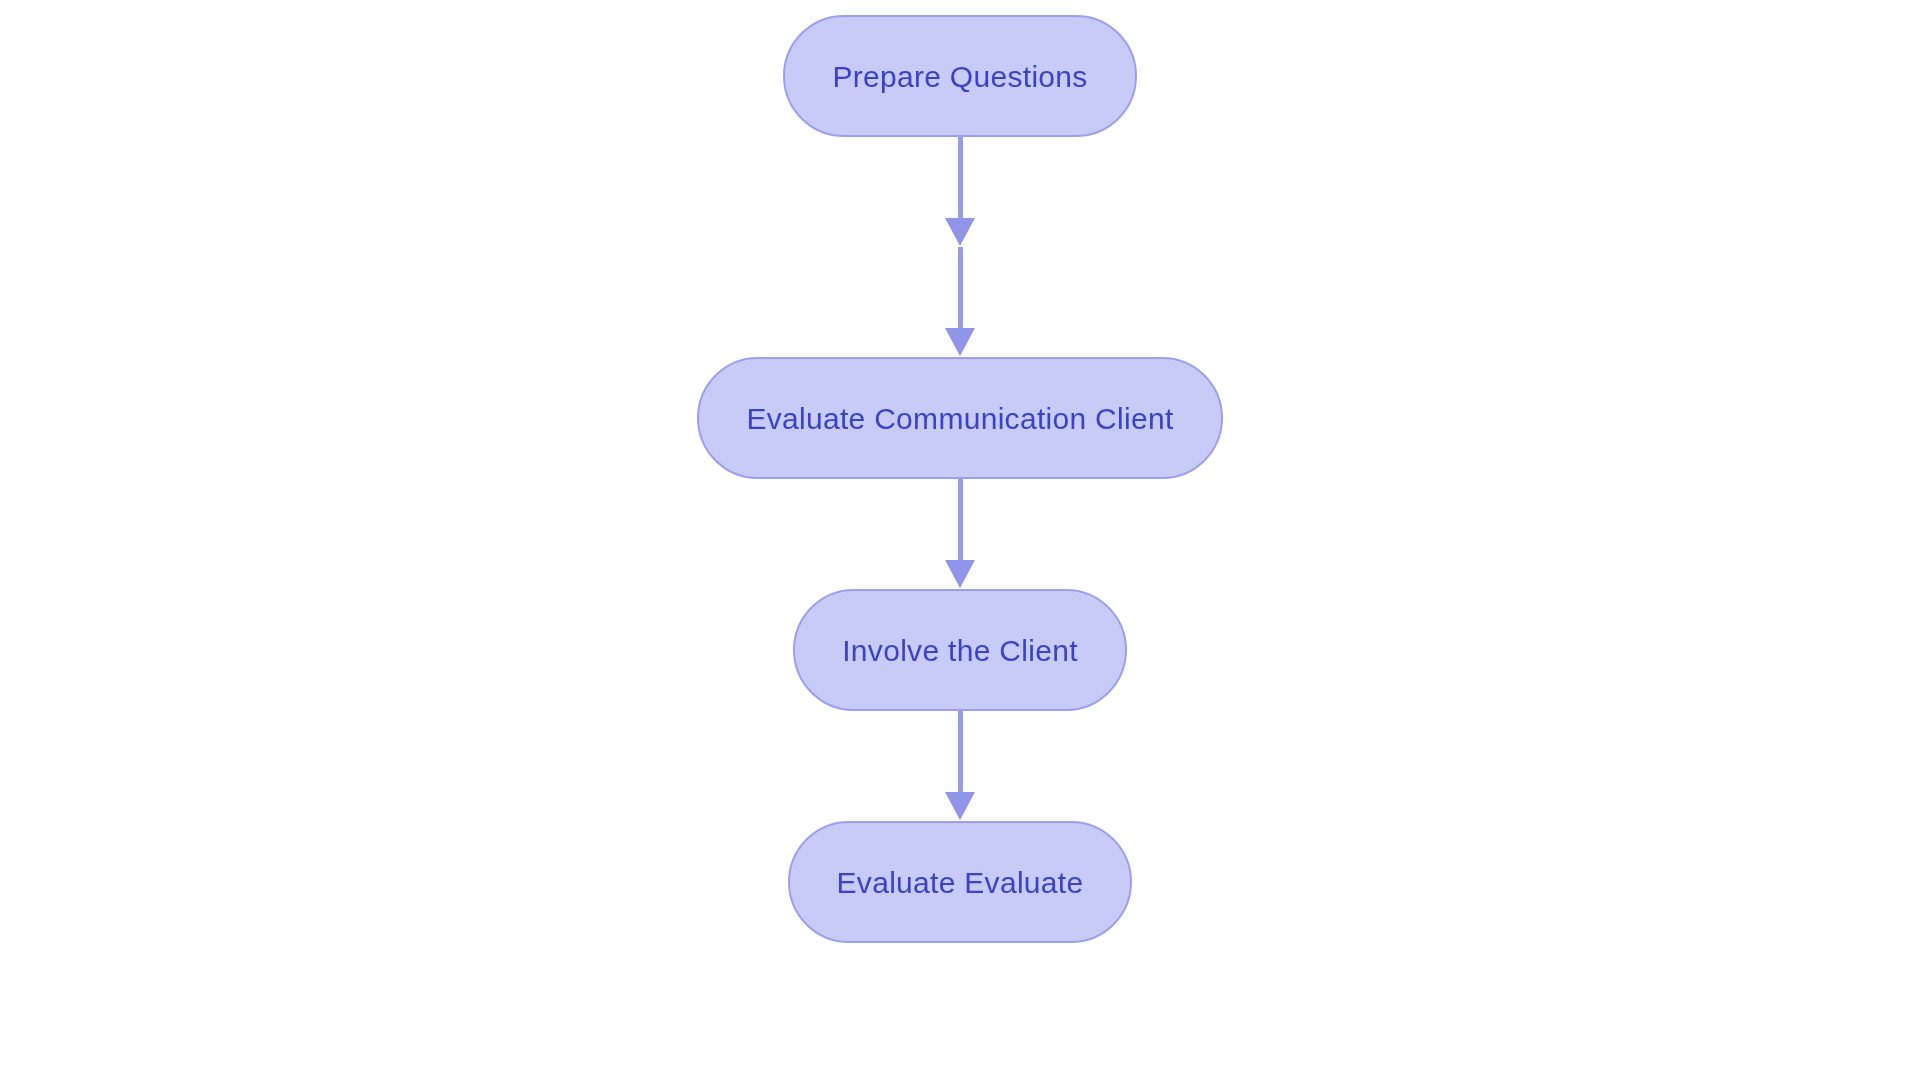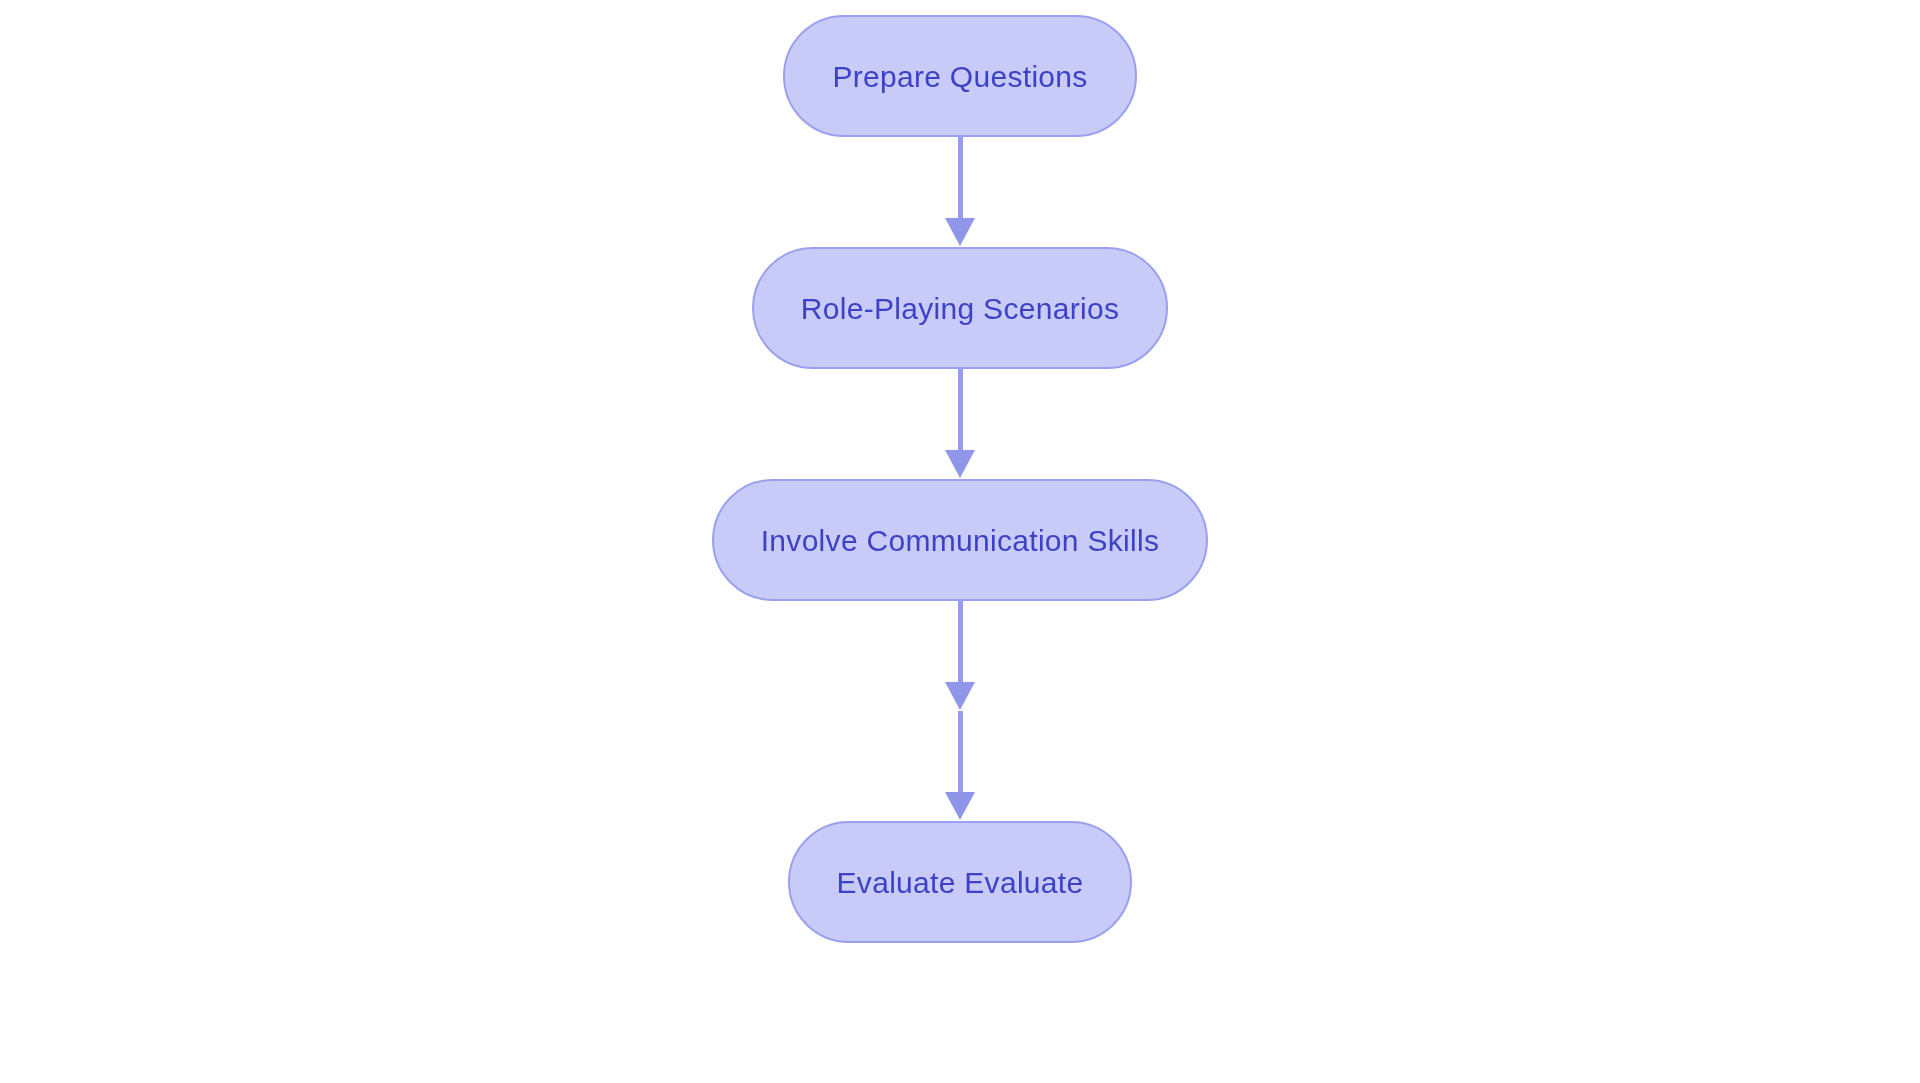--- a/index.html
+++ b/index.html
@@ -80,33 +80,33 @@
 
 <div class="canvas">
   <div class="flow" id="flow">
       <div class="node">
         <span class="node-label">Prepare Questions</span>
       </div>
       <div class="arrow">
         <div class="arrow-line"></div>
         <div class="arrow-head"></div>
       </div>
+      <div class="arrow">
+        <div class="arrow-line"></div>
+        <div class="arrow-head"></div>
+      </div>
       <div class="node">
-        <span class="node-label">Role-Playing Scenarios</span>
+        <span class="node-label">Evaluate Communication Client</span>
       </div>
       <div class="arrow">
         <div class="arrow-line"></div>
         <div class="arrow-head"></div>
       </div>
       <div class="node">
-        <span class="node-label">Involve Communication Skills</span>
-      </div>
-      <div class="arrow">
-        <div class="arrow-line"></div>
-        <div class="arrow-head"></div>
+        <span class="node-label">Involve the Client</span>
       </div>
       <div class="arrow">
         <div class="arrow-line"></div>
         <div class="arrow-head"></div>
       </div>
       <div class="node">
         <span class="node-label">Evaluate Evaluate</span>
       </div>
     </div>
 </div>

